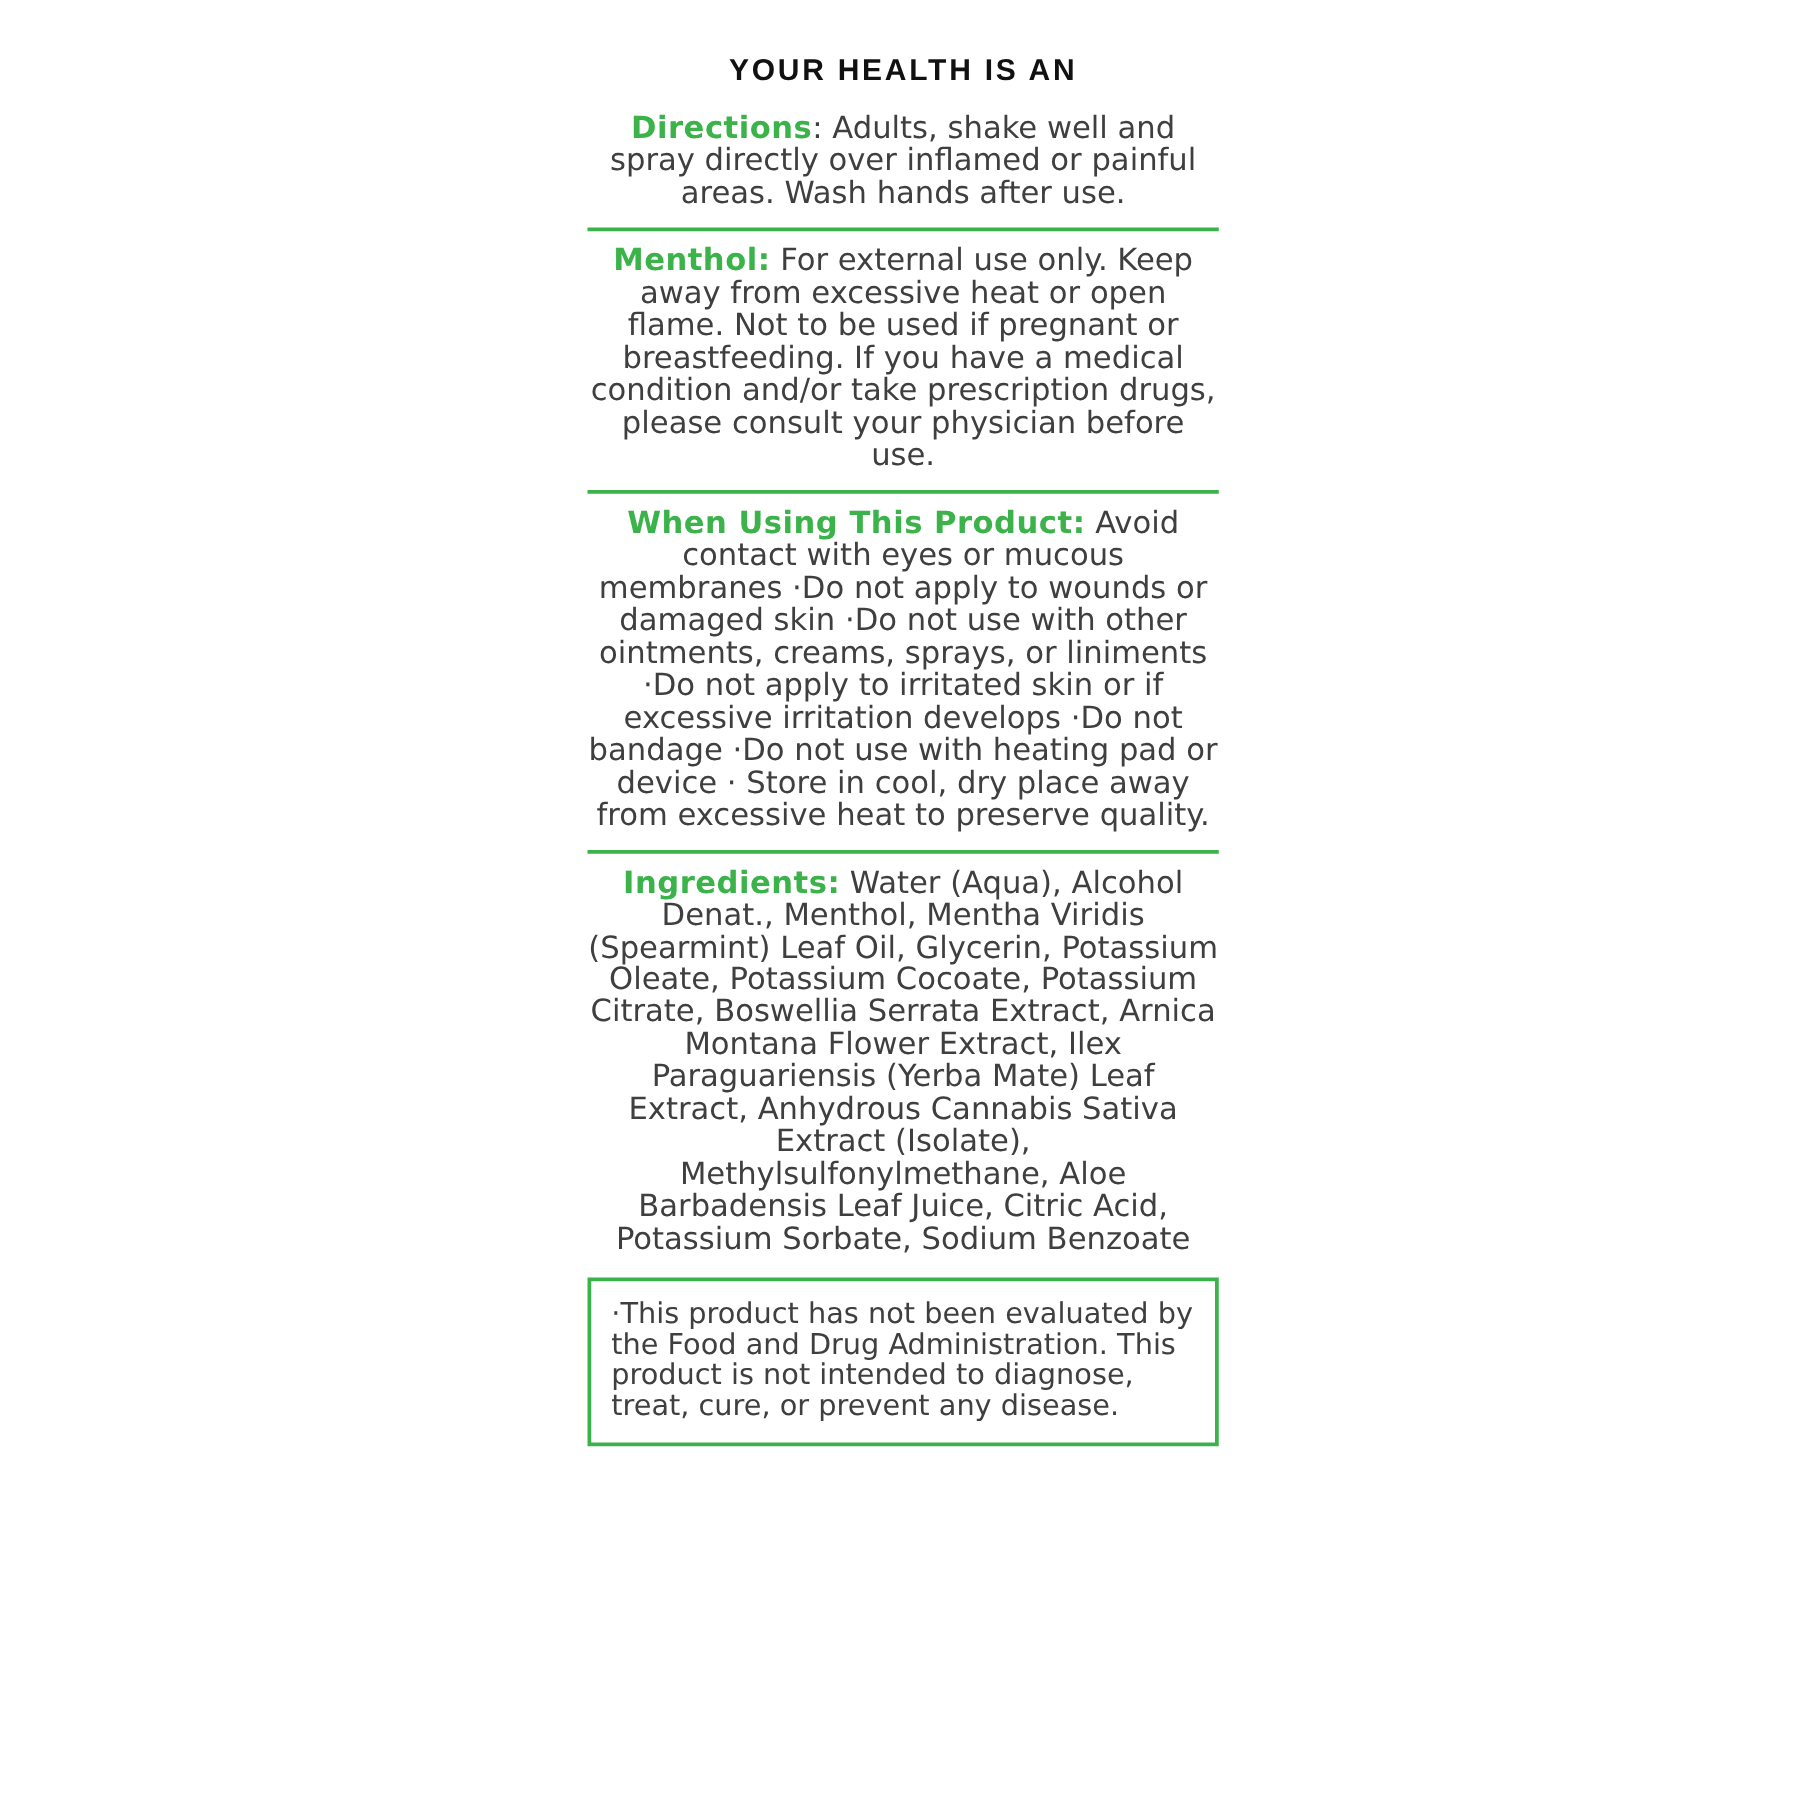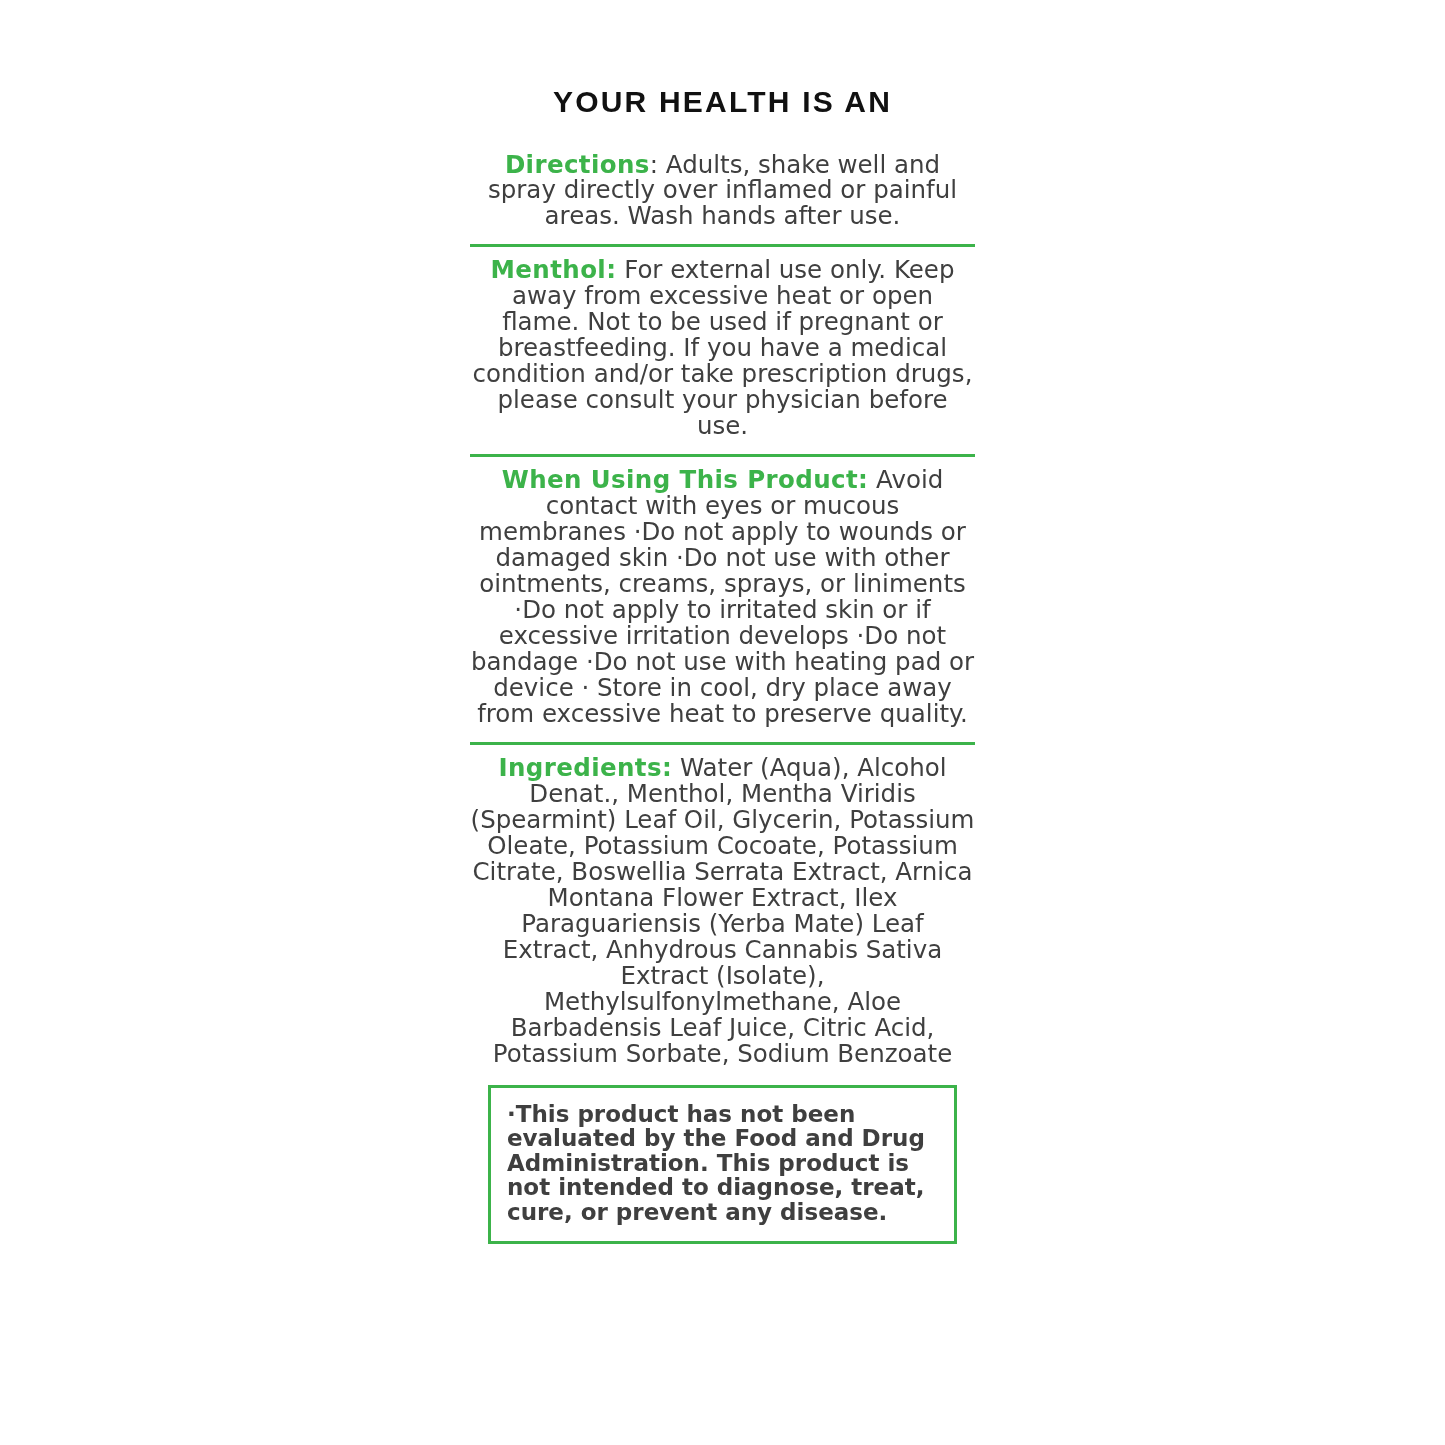--- a/index.html
+++ b/index.html
@@ -20,33 +20,33 @@
     width: 1445px;
     height: 1445px;
     box-sizing: border-box;
   }
 
   .headline {
     text-align: center;
     font-weight: bold;
     color: #111111;
     letter-spacing: 2.2px;
-    font-size: 30px;
+    font-size: 24px;
     line-height: 1.55;
-    padding-top: 79px;
+    padding-top: 38px;
     margin: 0 auto;
     width: 1100px;
     font-family: "Liberation Sans", sans-serif;
   }
   .headline .l1 { display: block; }
   .headline .l2 { display: block; }
 
   .panel {
     width: 505px;
-    margin: 12px auto;
+    margin: 0 auto;
     padding-top: 14px;
   }
 
   .section {
     text-align: center;
     font-size: 24.5px;
     line-height: 1.06;
     color: #3f3f3f;
     padding-bottom: 8px;
   }
@@ -61,30 +61,29 @@
   }
 
   .divider {
     height: 0;
     border-top: 3px solid #3cb34a;
     width: 505px;
     margin: 7px auto 10px auto;
   }
 
   .disclaimer {
-    width: 469px;
+    width: 505px;
     margin: 10px auto 0 auto;
     border: 3px solid #3cb34a;
     box-sizing: border-box;
     padding: 14px 16px 16px 16px;
     text-align: left;
     font-size: 23px;
     line-height: 1.07;
     color: #3f3f3f;
-    font-weight: bold;
   }
   .disclaimer p { margin: 0; }
 </style>
 </head>
 <body>
 
 <div class="label">
 
   <div class="headline">
     <span class="l1">YOUR HEALTH IS AN</span>

